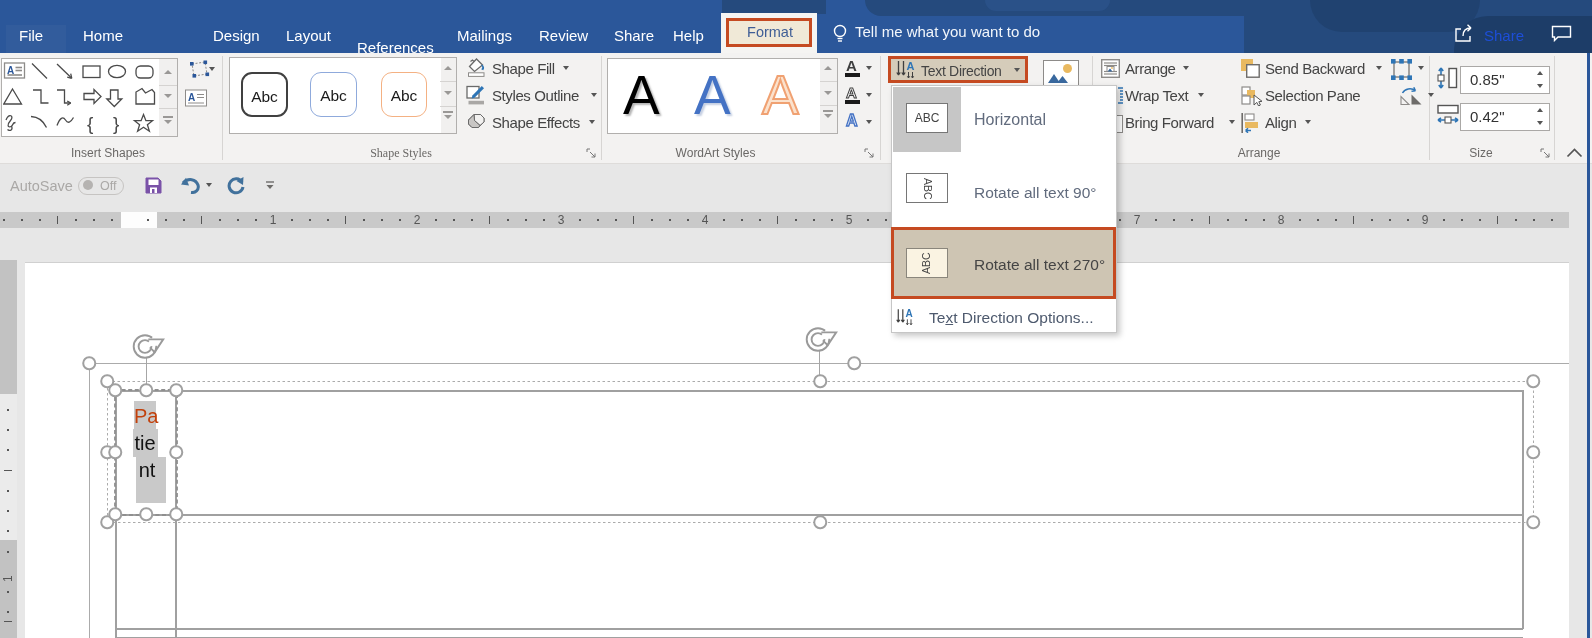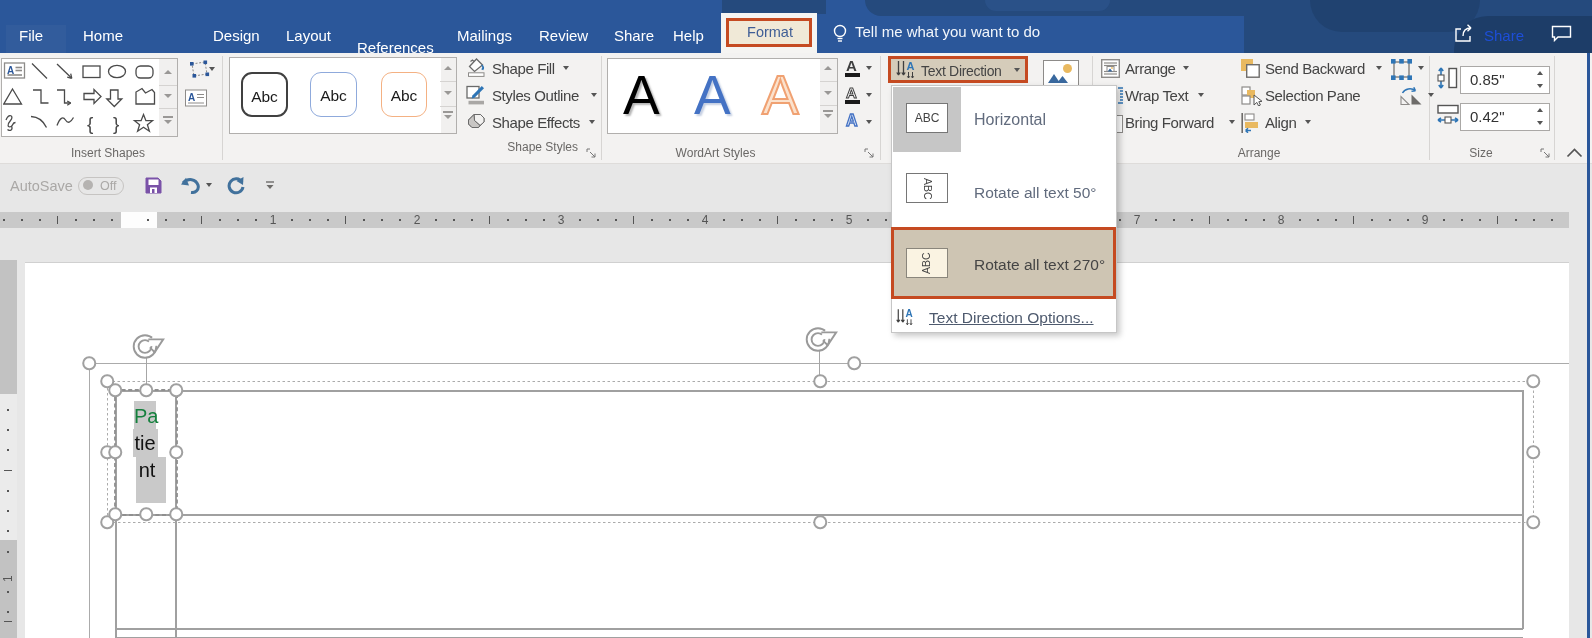--- a/index.html
+++ b/index.html
@@ -59,21 +59,21 @@
 
 <div class="ab" style="left:0;top:53px;width:1592px;height:111px;background:#f3f2f1;border-bottom:1px solid #dedcda;box-sizing:border-box;"></div>
 <div class="ab sep" style="left:222px;"></div>
 <div class="ab sep" style="left:601px;"></div>
 <div class="ab sep" style="left:880px;"></div>
 <div class="ab sep" style="left:1092px;"></div>
 <div class="ab sep" style="left:1429px;"></div>
 <div class="ab sep" style="left:1554px;"></div>
 
 <div class="ab glbl" style="left:0px;top:146px;width:216px;text-align:center;">Insert Shapes</div>
-<div class="ab glbl" style="left:224px;top:140px;width:354px;text-align:right;">Shape Styles</div>
+<div class="ab glbl" style="left:224px;top:146px;width:354px;text-align:center;font-family:Liberation Serif, serif;">Shape Styles</div>
 <div class="ab glbl" style="left:603px;top:146px;width:225px;text-align:center;">WordArt Styles</div>
 <div class="ab glbl" style="left:1094px;top:146px;width:330px;text-align:center;">Arrange</div>
 <div class="ab glbl" style="left:1431px;top:146px;width:100px;text-align:center;">Size</div>
 
 <div class="ab" style="left:1px;top:58px;width:158px;height:77px;background:#fff;border:1px solid #b1afad;"></div>
 <svg class="ab" style="left:3px;top:59px;" width="158" height="75" viewBox="0 0 158 75" fill="none" stroke="#4a4a4a" stroke-width="1.3">
   <g>
     <rect x="1.5" y="4" width="20" height="15" stroke="#8d8b89"></rect>
     <text x="4" y="15" font-size="10" fill="#2b579a" stroke="none" font-weight="bold">A</text>
     <line x1="12.5" y1="8.5" x2="19" y2="8.5" stroke="#8d8b89" stroke-width="1.6"></line>
@@ -466,21 +466,21 @@
   <rect x="0.5" y="0.5" width="1426" height="141" fill="none" stroke="#ababab" stroke-width="1" stroke-dasharray="2.5 2.5"></rect>
 </svg>
 
 <svg class="ab" style="left:114px;top:389px;" width="64" height="127" viewBox="0 0 64 127">
   <rect x="1" y="1" width="62" height="125" fill="none" stroke="#8f8f8f" stroke-width="1.8" stroke-dasharray="4 2.6"></rect>
 </svg>
 
 <div class="ab" style="left:133.5px;top:400.5px;width:22.5px;height:29px;background:#c9c9c9;"></div>
 <div class="ab" style="left:133px;top:429px;width:24.5px;height:28px;background:#c9c9c9;"></div>
 <div class="ab" style="left:135.5px;top:457px;width:30.5px;height:46px;background:#c9c9c9;"></div>
-<div class="ab" style="left:134px;top:405px;width:22px;text-align:center;font-size:20px;color:#15803d;">Pa</div>
+<div class="ab" style="left:134px;top:405px;width:22px;text-align:center;font-size:20px;color:#c2410c;">Pa</div>
 <div class="ab" style="left:133px;top:432px;width:24px;text-align:center;font-size:20px;color:#111;">tie</div>
 <div class="ab" style="left:135px;top:458.5px;width:24px;text-align:center;font-size:20px;color:#111;">nt</div>
 
 <div class="ab" style="left:145.5px;top:357px;width:1px;height:33px;background:#a6a6a6;"></div>
 <div class="ab" style="left:818.5px;top:350px;width:1px;height:31px;background:#a6a6a6;"></div>
 <svg class="ab" style="left:130px;top:333px;" width="38" height="28" viewBox="0 0 38 28">
   <circle cx="15" cy="13.5" r="11.3" fill="none" stroke="#9a9a9a" stroke-width="1.9"></circle>
   <circle cx="15" cy="13.5" r="6.4" fill="none" stroke="#9a9a9a" stroke-width="1.9"></circle>
   <path d="M15 13.5 L23.5 3 L31 12.5 Z" fill="#fff"></path>
   <path d="M 18.3 6.4 H 33.2 L 24.7 19.2 L 19.8 14.4" fill="none" stroke="#9a9a9a" stroke-width="1.9"></path>
@@ -512,33 +512,33 @@
 <div class="ab hnd" style="left:176px;top:514px;"></div>
 
 <div class="ab" style="left:891px;top:85px;width:226px;height:248px;background:#fff;border:1px solid #c6c6c6;box-shadow:3px 3px 6px rgba(0,0,0,0.22);box-sizing:border-box;"></div>
 
 <div class="ab" style="left:893px;top:87px;width:68px;height:65px;background:#c6c6c6;"></div>
 <div class="ab" style="left:906px;top:103px;width:42px;height:30px;background:#fff;border:1px solid #767676;box-sizing:border-box;text-align:center;line-height:28px;font-size:12px;color:#444;">ABC</div>
 <div class="ab" style="left:974px;top:111px;font-size:16px;color:#616b7d;">Horizontal</div>
 
 <div class="ab" style="left:906px;top:173px;width:42px;height:30px;background:#fff;border:1px solid #767676;box-sizing:border-box;"></div>
 <div class="ab" style="left:920px;top:176px;width:14px;height:25px;font-size:10.5px;color:#444;writing-mode:vertical-rl;text-align:center;">ABC</div>
-<div class="ab" style="left:974px;top:184px;font-size:15.5px;color:#616b7d;">Rotate all text 50°</div>
+<div class="ab" style="left:974px;top:184px;font-size:15.5px;color:#616b7d;">Rotate all text 90°</div>
 
 <div class="ab" style="left:891px;top:227px;width:225px;height:72px;background:#cec5b3;border:3.5px solid #c54a21;box-sizing:border-box;"></div>
 <div class="ab" style="left:906px;top:248px;width:42px;height:30px;background:#faf3e2;border:1px solid #8a867c;box-sizing:border-box;"></div>
 <div class="ab" style="left:920px;top:251px;width:14px;height:25px;font-size:10.5px;color:#444;writing-mode:vertical-rl;text-align:center;transform:rotate(180deg);">ABC</div>
 <div class="ab" style="left:974px;top:256px;font-size:15.5px;color:#454545;">Rotate all text 270°</div>
 
 <svg class="ab" style="left:896px;top:308px;" width="20" height="19" viewBox="0 0 22 20">
   <g stroke="#3f3f3f" stroke-width="1.3" fill="none">
     <path d="M2.5 1 V15 M2.5 15 L0.8 12.5 M2.5 15 L4.2 12.5"></path>
     <path d="M7.5 1 V15 M7.5 15 L5.8 12.5 M7.5 15 L9.2 12.5"></path>
   </g>
   <text x="10.5" y="10" font-size="11" font-weight="bold" fill="#2e75b6" font-family="Liberation Sans">A</text>
   <g stroke="#3f3f3f" stroke-width="1" fill="none">
     <path d="M12.5 12 V18 M12.5 18 L11.3 16.3 M12.5 18 L13.7 16.3"></path>
     <path d="M16.5 12 V18 M16.5 18 L15.3 16.3 M16.5 18 L17.7 16.3"></path>
   </g>
 </svg>
-<div class="ab" style="left:929px;top:309px;font-size:15.5px;color:#4e5a6e;text-decoration:underline;">Te<span style="text-decoration:underline;">x</span>t Direction Options...</div>
+<div class="ab" style="left:929px;top:309px;font-size:15.5px;color:#4e5a6e;">Te<span style="text-decoration:underline;">x</span>t Direction Options...</div>
 
 <div class="ab" style="left:888px;top:56px;width:140px;height:27px;border:3px solid #c54a21;box-sizing:border-box;"></div>
 
 </body></html>

